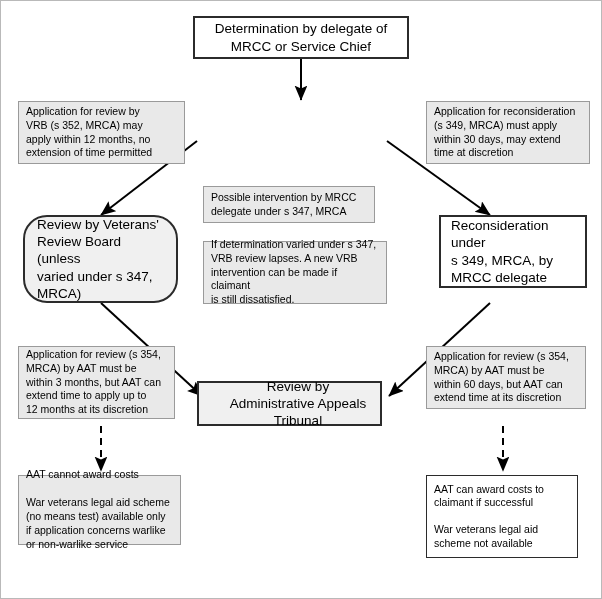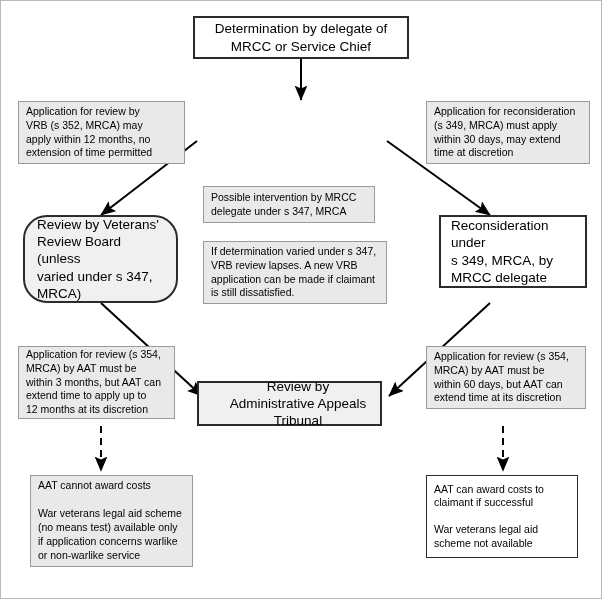--- a/index.html
+++ b/index.html
@@ -100,21 +100,21 @@
   <div class="node note-box" style="left:425px; top:100px; width:164px; height:63px;">Application for reconsideration
 (s 349, MRCA) must apply
 within 30 days, may extend
 time at discretion</div>
 
   <div class="node note-box" style="left:202px; top:185px; width:172px; height:37px;">Possible intervention by MRCC
 delegate under s 347, MRCA</div>
 
   <div class="node note-box" style="left:202px; top:240px; width:184px; height:63px;">If determination varied under s 347,
 VRB review lapses. A new VRB
-application can be made if claimant
+intervention can be made if claimant
 is still dissatisfied.</div>
 
   <div class="node main-box shaded" style="left:22px; top:214px; width:155px; height:88px; padding:0 12px; text-align:left; justify-content:flex-start;border-radius:24px;">Review by Veterans'
 Review Board (unless
 varied under s  347,
 MRCA)</div>
 
   <div class="node main-box" style="left:428px; top:214px; width:148px; height:73px; padding:0 10px; text-align:left; justify-content:flex-start;margin-left:10px;">Reconsideration under
 s 349, MRCA, by
 MRCC delegate</div>
@@ -126,21 +126,21 @@
 12 months at its discretion</div>
 
   <div class="node note-box" style="left:425px; top:345px; width:160px; height:63px;">Application for review (s 354,
 MRCA) by AAT must be
 within 60 days, but AAT can
 extend time at its discretion</div>
 
   <div class="node main-box shaded" style="left:196px; top:380px; width:185px; height:45px;padding-left:17px;">Review by
 Administrative Appeals Tribunal</div>
 
-  <div class="node note-box" style="left:17px; top:474px; width:163px; height:92px;margin-left:12px;">AAT cannot award costs
+  <div class="node note-box" style="left:17px; top:474px; width:163px; height:70px;">AAT cannot award costs
 
 War veterans legal aid scheme
 (no means test) available only
 if application concerns warlike
 or non-warlike service</div>
 
   <div class="node main-box" style="left:425px; top:474px; width:152px; height:83px; font-size:10.5px; text-align:left; justify-content:flex-start; padding:0 7px; border-width:1.5px;">AAT can award costs to
 claimant if successful
 
 War veterans legal aid

